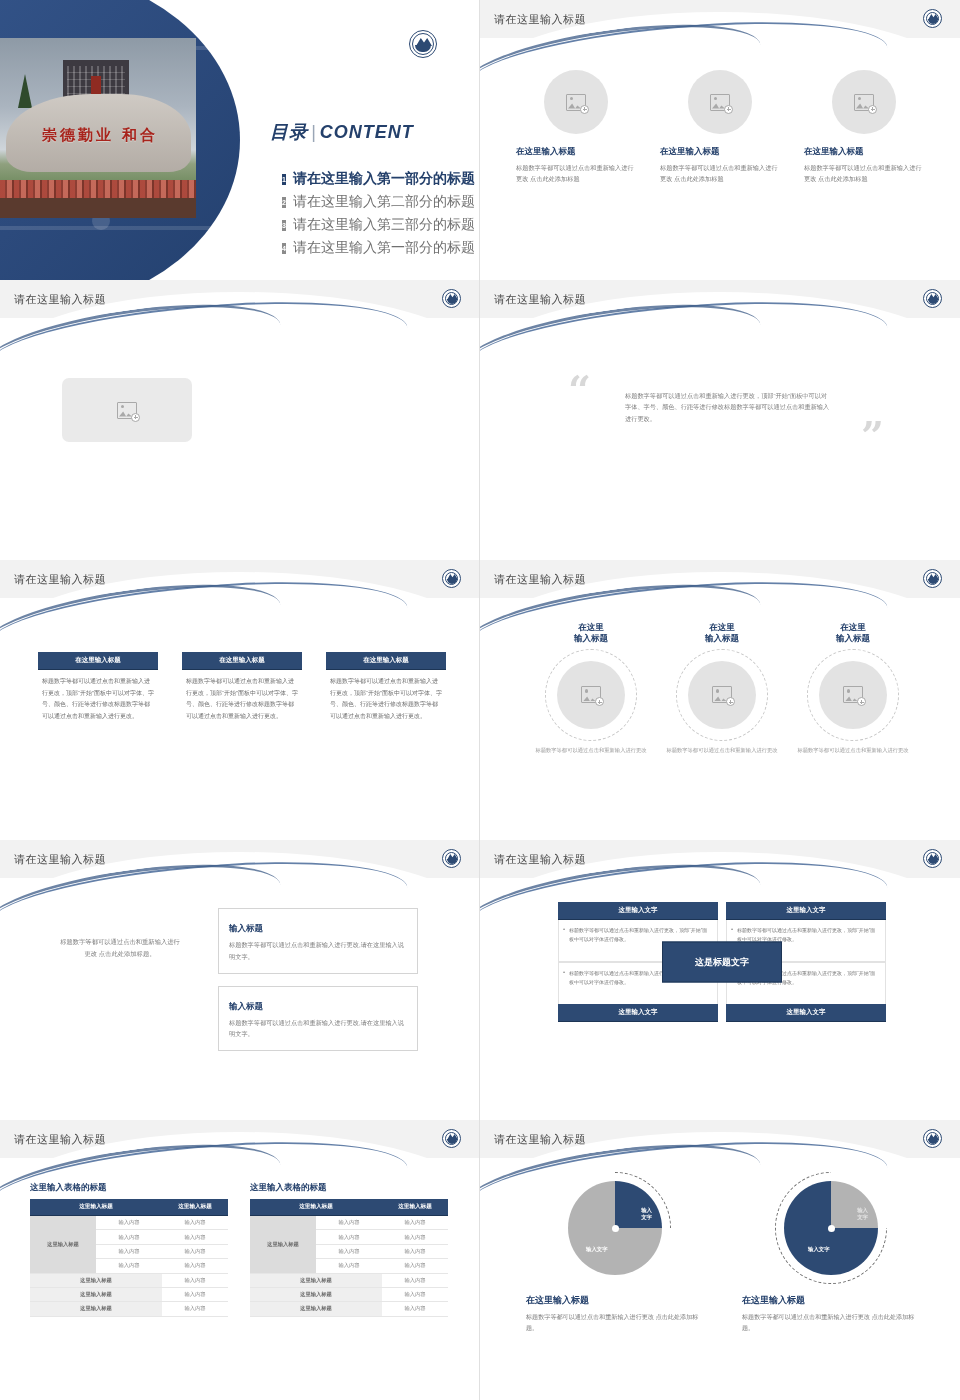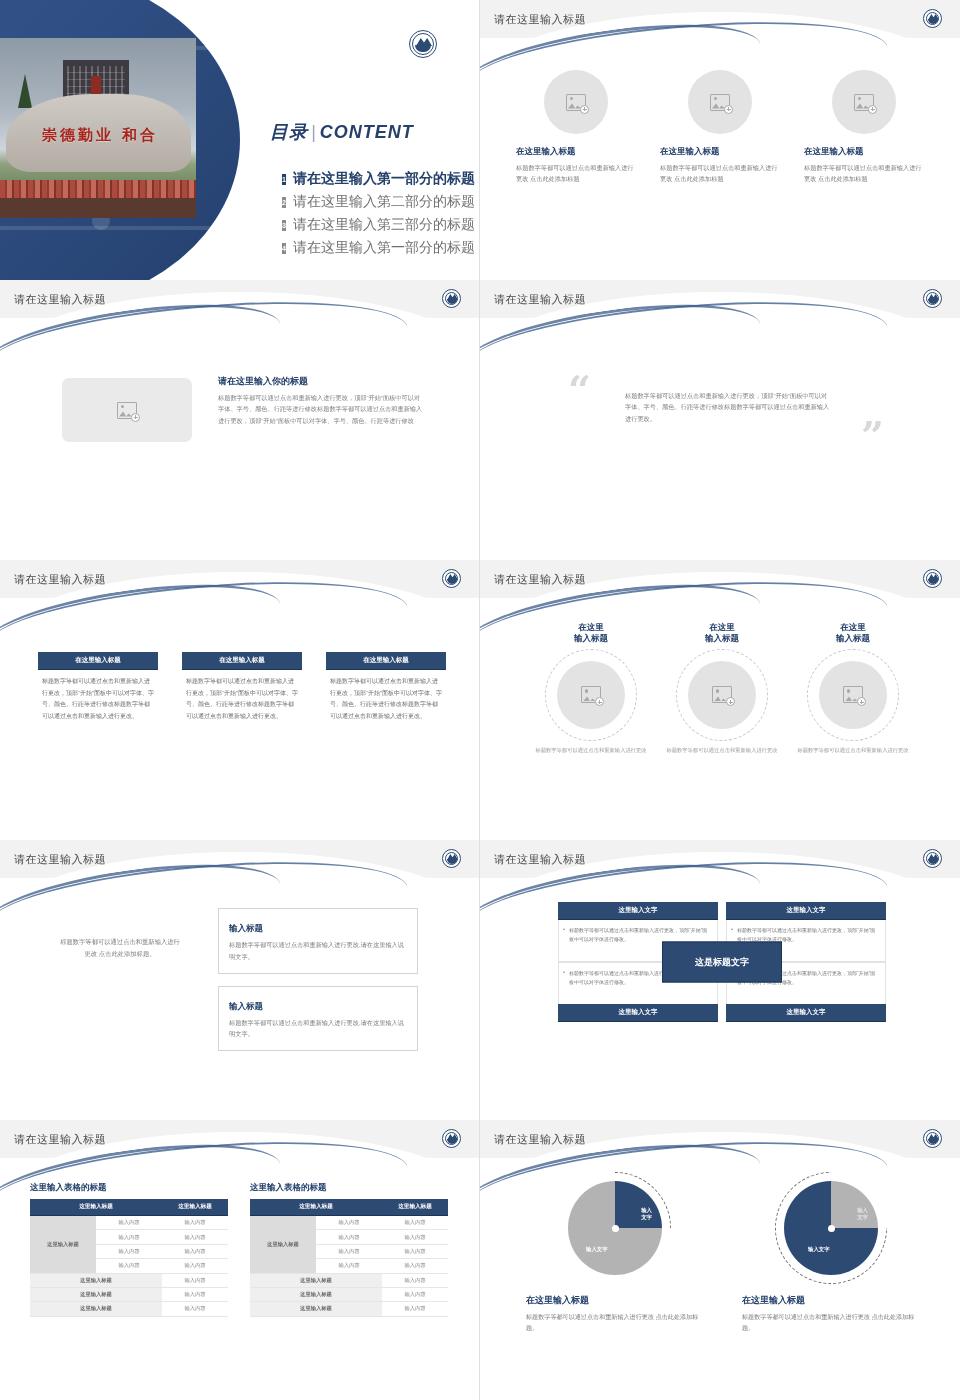--- a/index.html
+++ b/index.html
@@ -294,24 +294,20 @@
     <div class="swoosh-br2"></div>
 
     <div class="s3-img">
         <span class="img-icon">
           <span class="frame"></span>
           <span class="sun"></span>
           <span class="mtn"></span>
           <span class="plus"></span>
         </span>
       </div>
-    <div class="s3-txt">
-      <h4 class="h3blue">请在这里输入你的标题</h4>
-      <div class="body-txt">标题数字等都可以通过点击和重新输入进行更改，顶部“开始”面板中可以对字体、字号、颜色、行距等进行修改标题数字等都可以通过点击和重新输入进行更改，顶部“开始”面板中可以对字体、字号、颜色、行距等进行修改</div>
-    </div>
 
     <div class="ftr">
       <span class="left">福建船政交通职业学院 | 下载模板 · 文档 · 模板 · 设计第一页</span>
       <span class="right">PPT学习网  网址：www.pptgenius.com</span>
       <span class="pg">3</span>
     </div>
   </div>
 
   <div class="slide col2">
     <div class="hdr">

